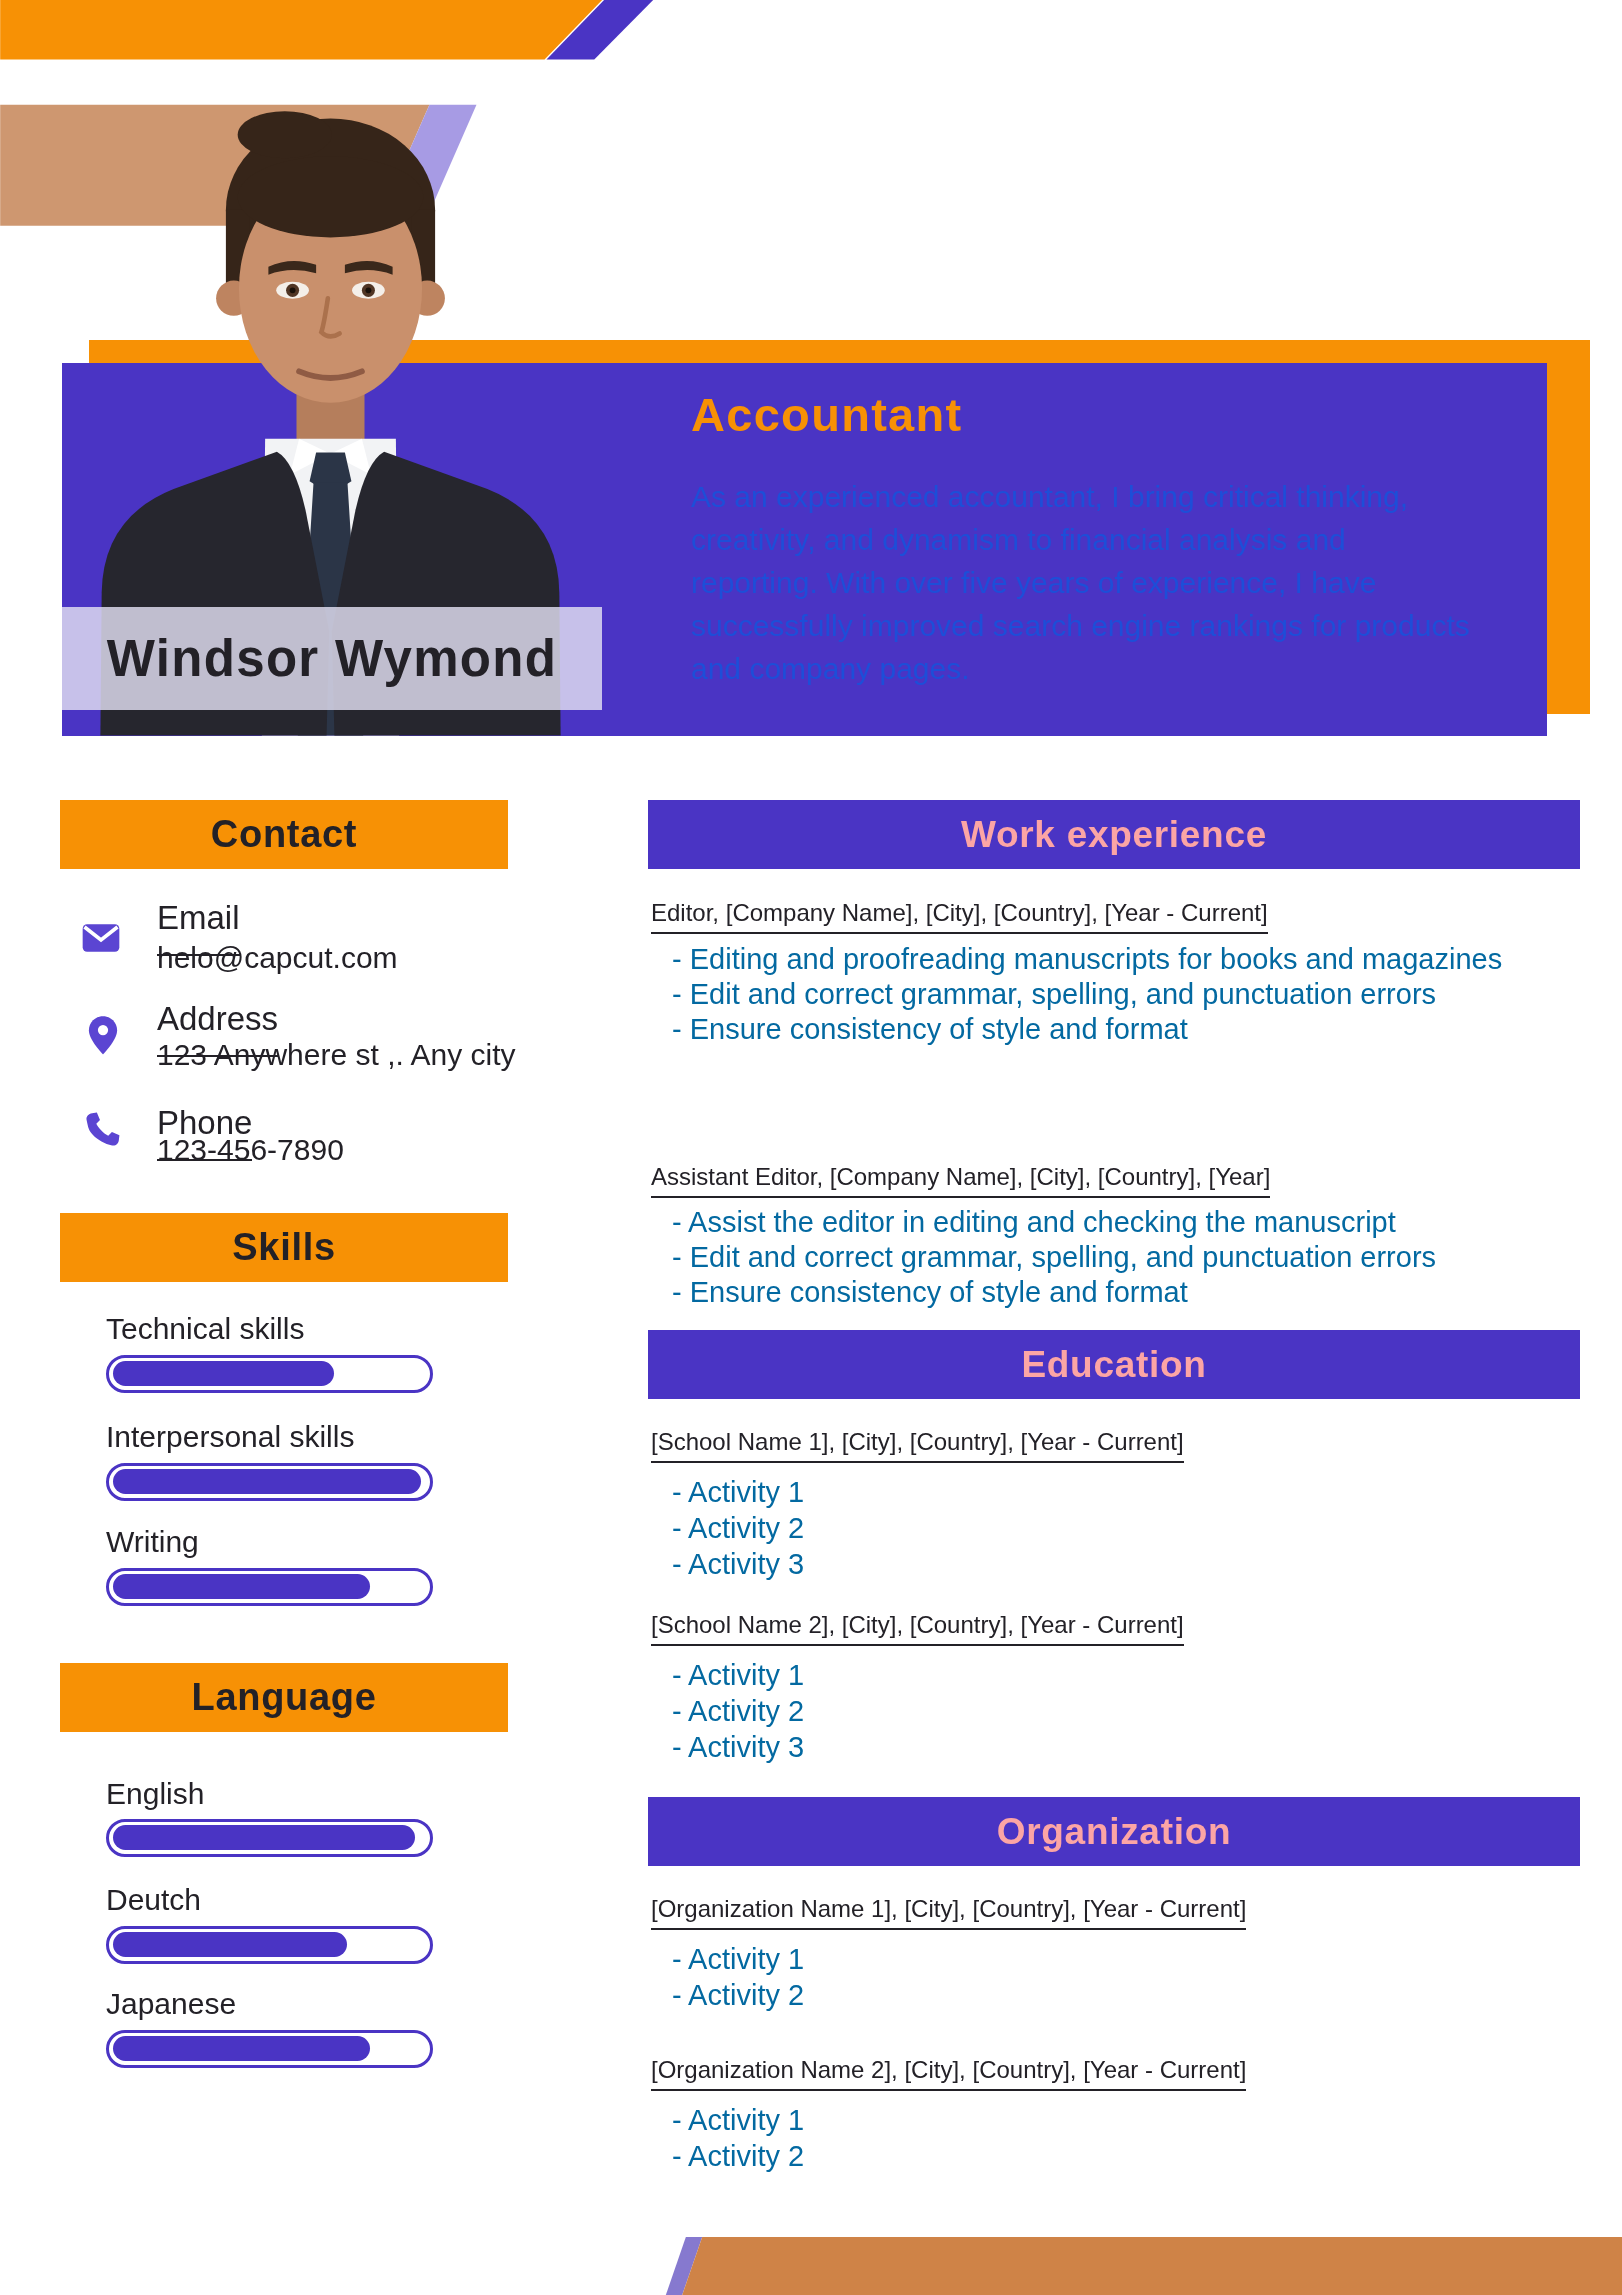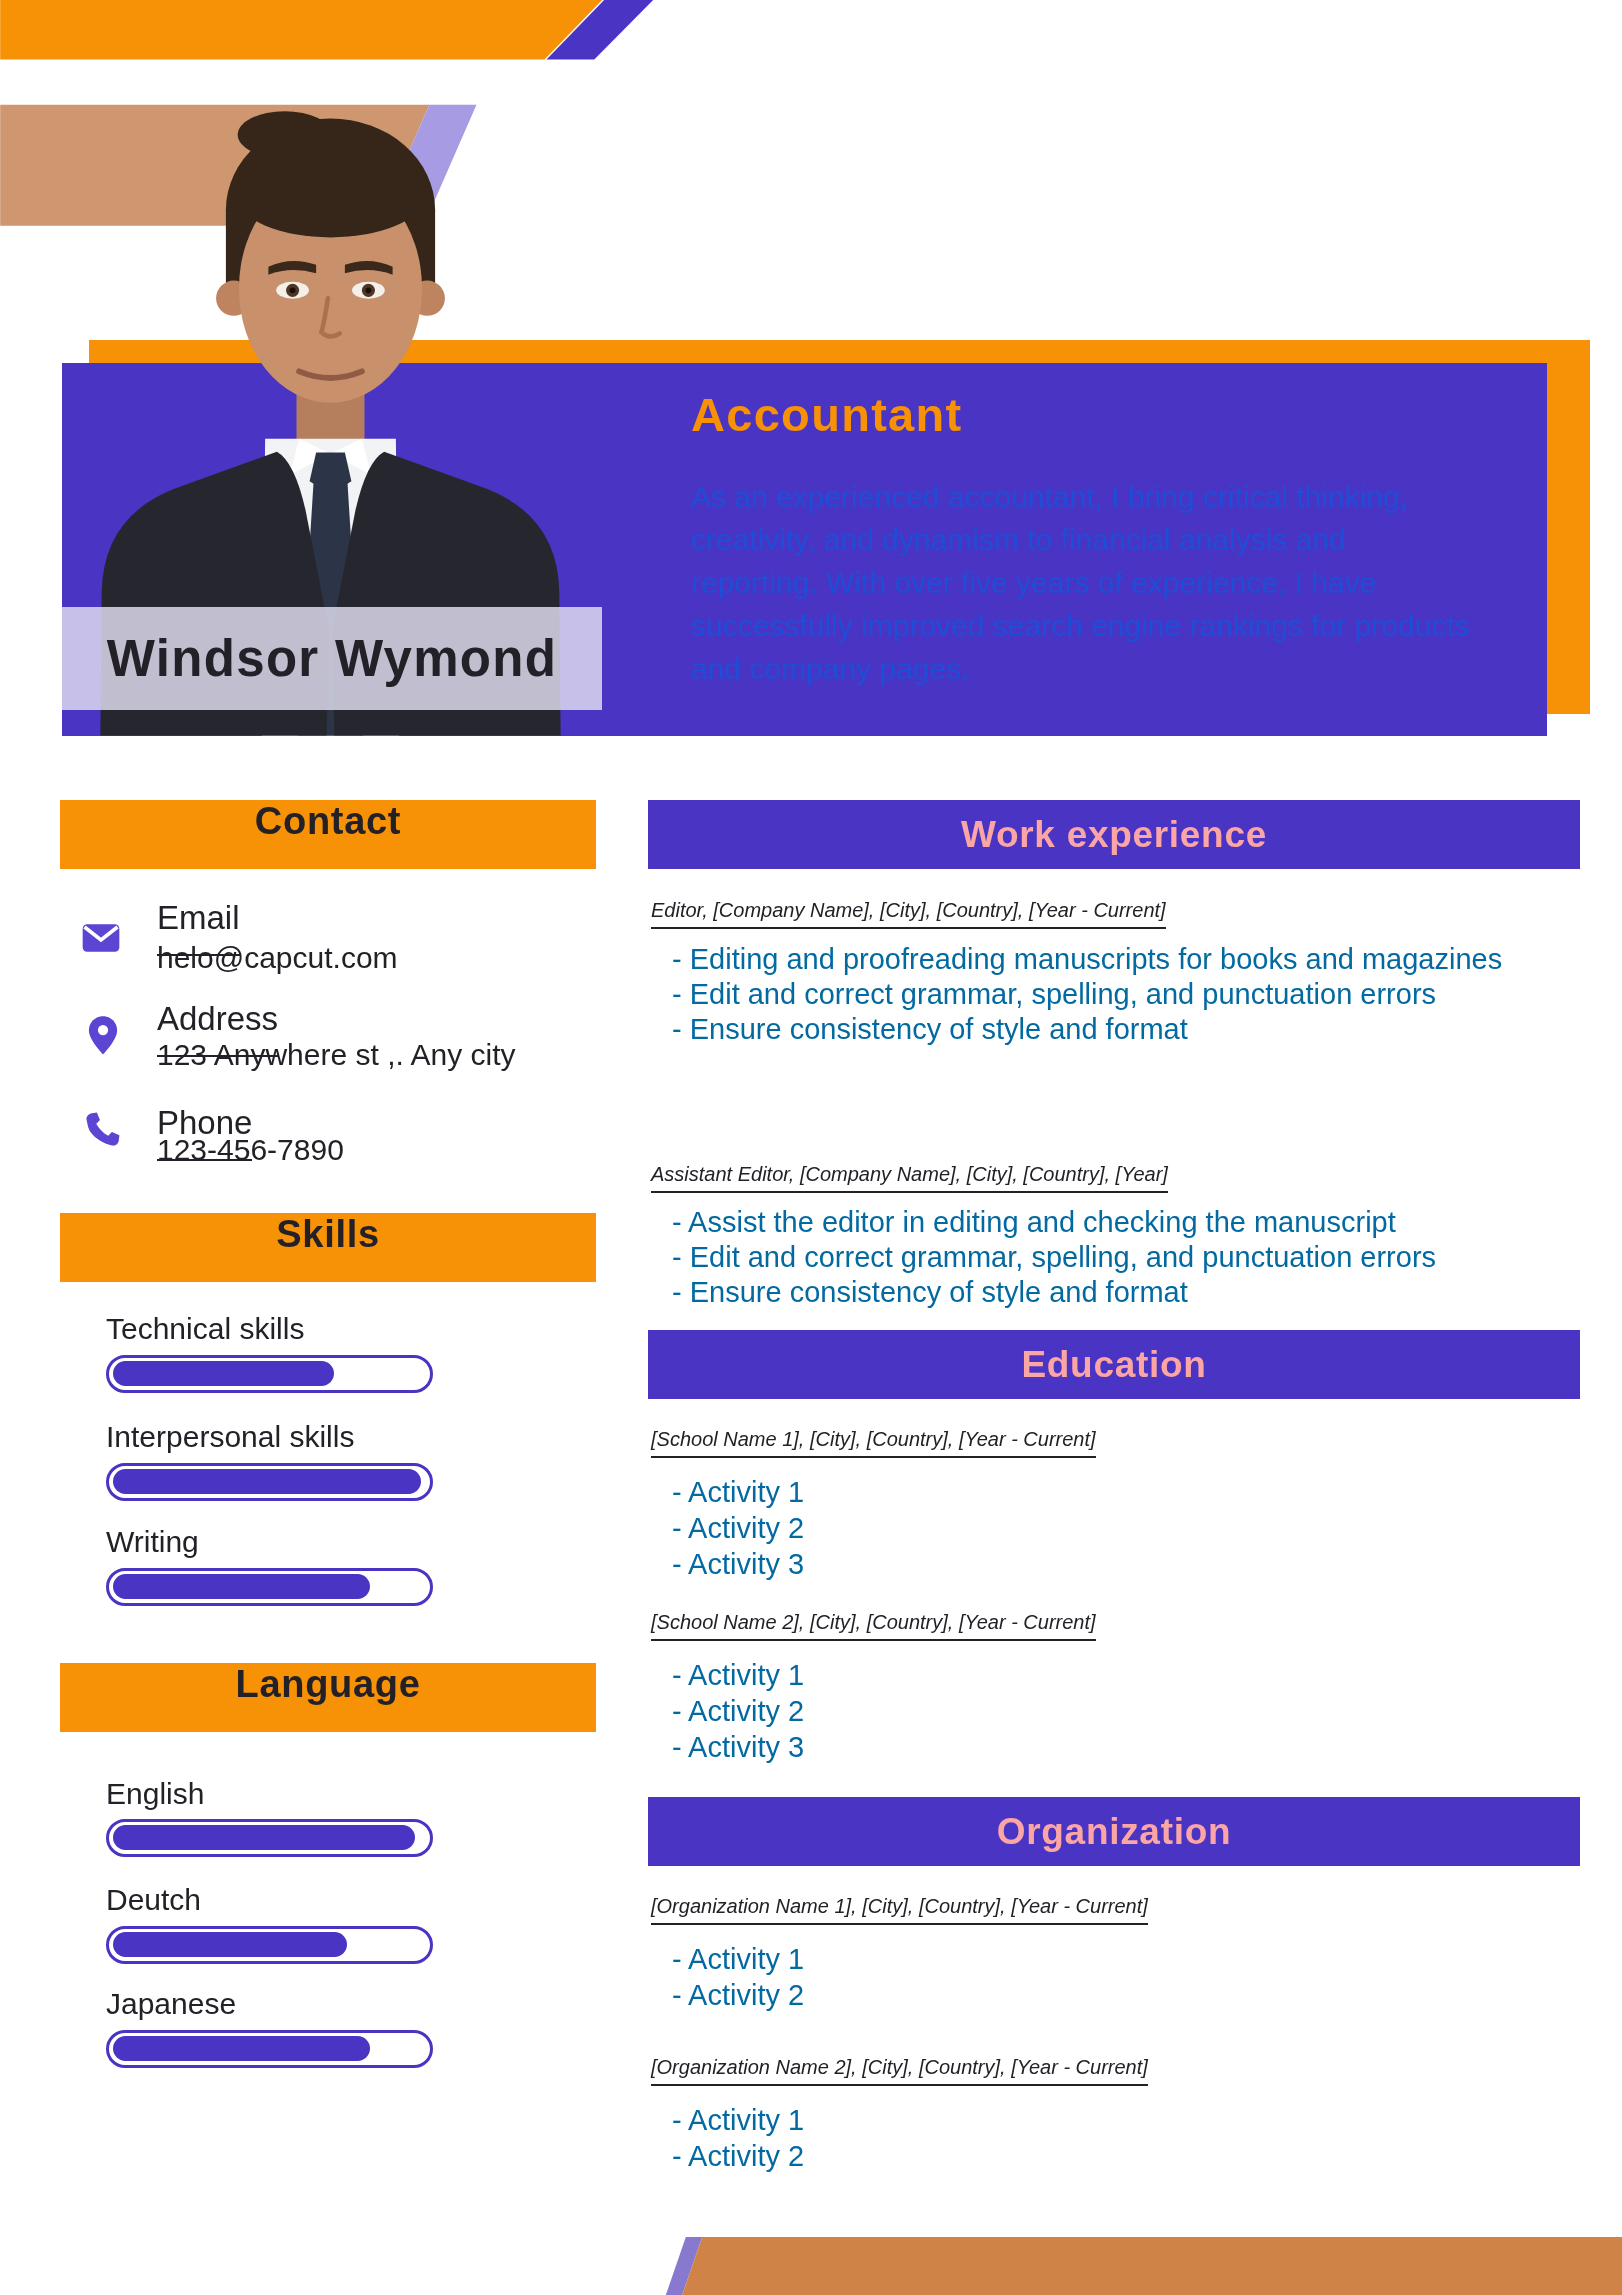--- a/index.html
+++ b/index.html
@@ -21,36 +21,36 @@
   .hero-box{position:absolute;left:62px;top:363px;width:1485px;height:373px;
         background:var(--purple);z-index:3;}
   .photo-wrap{position:absolute;left:69px;top:82px;width:523px;height:654px;z-index:4;overflow:hidden;}
   .name-band{position:absolute;left:62px;top:607px;width:540px;height:103px;
         background:rgba(227,224,243,0.82);z-index:5;display:flex;align-items:center;justify-content:center;}
   .name-band .name{font-size:51px;font-weight:600;letter-spacing:1.3px;color:#232127;}
   .hero-title{position:absolute;left:691px;top:387px;z-index:6;font-size:47px;font-weight:800;
         letter-spacing:1.3px;color:var(--orange);}
   .hero-summary{position:absolute;left:691px;top:475px;width:785px;z-index:6;
         font-size:30px;line-height:43px;color:#1d4ed8;}
-  .sec-bar-left{position:absolute;left:60px;width:536px;height:69px;background:var(--orange);
-        display:flex;justify-content:center;z-index:6;}
+  .sec-bar-left{position:absolute;left:60px;width:448px;height:69px;background:var(--orange);
+        display:flex;align-items:center;justify-content:center;z-index:6;}
   .sec-bar-left .t{font-size:38px;font-weight:800;letter-spacing:0.7px;color:#232127;}
   .sec-bar-right{position:absolute;left:648px;width:932px;height:69px;background:var(--purple);
         display:flex;align-items:center;justify-content:center;z-index:6;}
   .sec-bar-right .t{font-size:37px;font-weight:800;letter-spacing:0.7px;color:#fca5a5;}
   .abs{position:absolute;z-index:6;}
   .clabel{font-size:33px;color:#232127;display:inline-block;border-bottom:2.6px solid #232127;padding-bottom:17px;}
   .cvalue{font-size:30px;color:#232127;}
   .cicon{position:absolute;z-index:6;width:44px;height:44px;}
   .cicon svg{width:44px;height:44px;display:block;}
   .slabel{font-size:30px;color:#232127;}
   .pill{position:absolute;left:106px;width:327px;height:38px;border:3.3px solid var(--purple);
         border-radius:21px;background:#fff;box-sizing:border-box;z-index:6;}
   .pill .fill{position:absolute;left:3.9px;top:3.3px;height:25px;border-radius:12.4px;background:var(--purple);}
-  .entry-heading{position:absolute;left:651px;z-index:6;font-size:20px;color:#232127;font-style:italic;}
+  .entry-heading{position:absolute;left:651px;z-index:6;font-size:24px;color:#232127;}
   .entry-heading span{display:inline-block;border-bottom:2.6px solid #232127;padding-bottom:4.6px;}
   .bullets{position:absolute;left:651px;width:870px;z-index:6;font-size:29px;line-height:35px;color:#0369a1;margin-left:21px;}
   .bullets.wide{line-height:36px;}
   .bullets div{margin:0;}
 </style>
 </head>
 <body>
 
 <div class="page">
 

